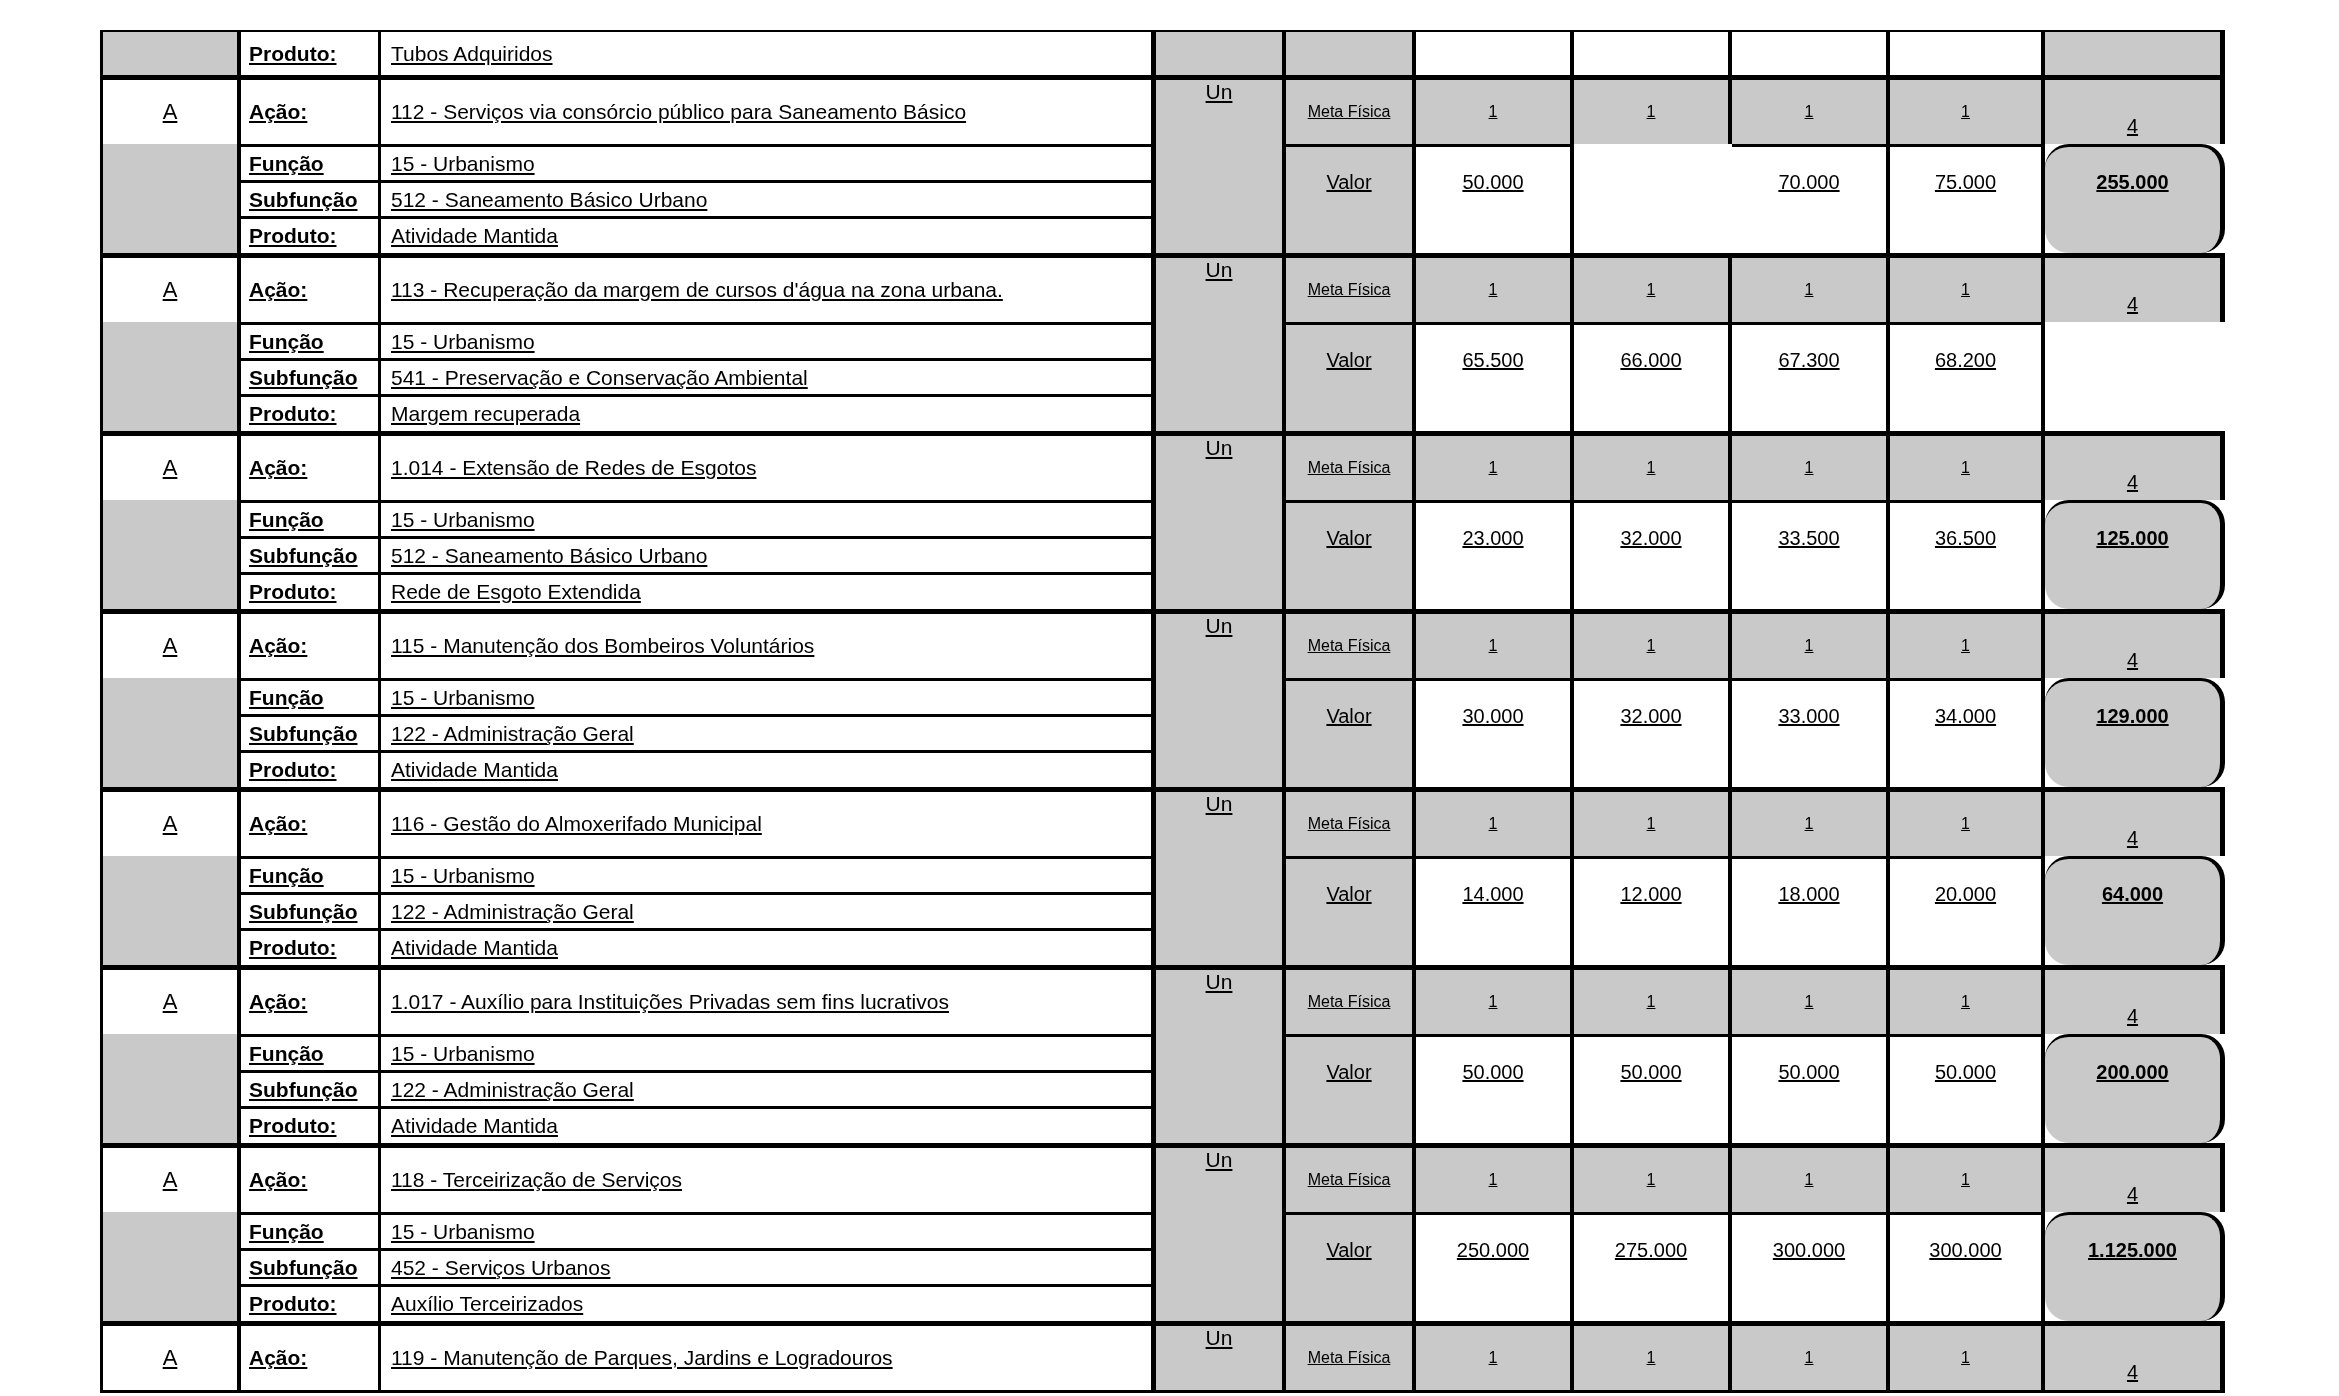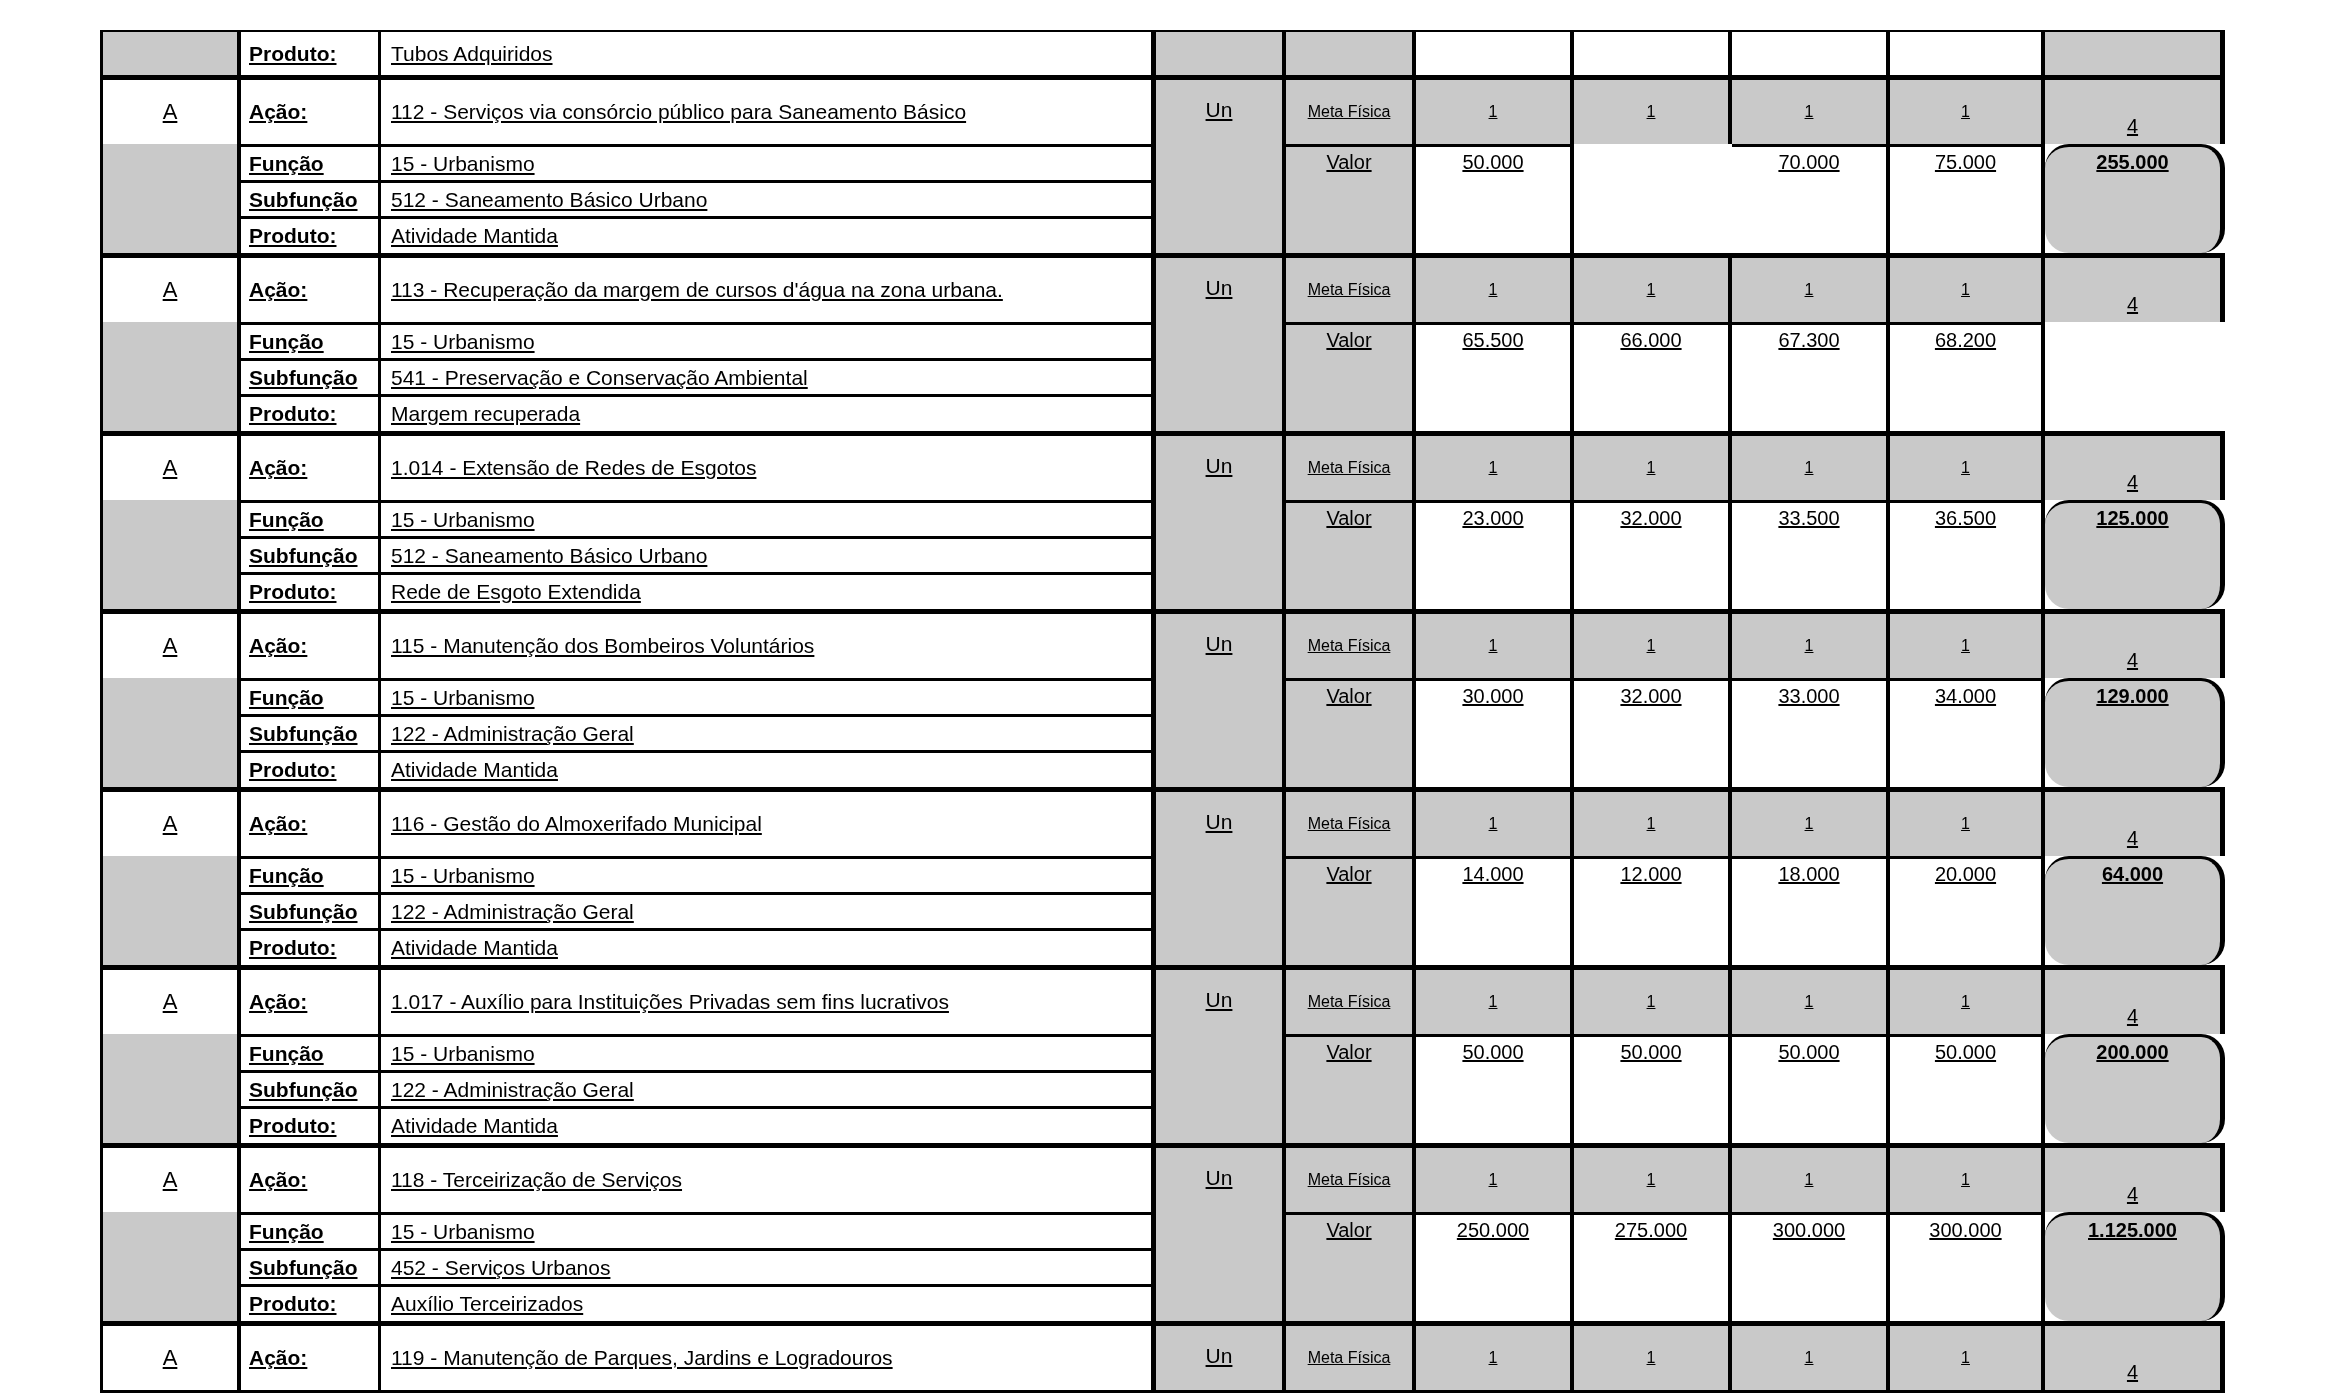--- a/index.html
+++ b/index.html
@@ -32,24 +32,24 @@
   .c10{ grid-column:10; border-right:5px solid #000; }
 
   .r1 { grid-row:1; } .r2 { grid-row:2; } .r3 { grid-row:3; } .r4 { grid-row:4; }
   .r2-5 { grid-row:2/5; } .r1-5 { grid-row:1/5; }
 
   .ht3 { border-top:3px solid #000; }
 
   .lab  { font-weight:bold; padding-left:8px; }
   .des  { padding-left:10px; }
   .ind  { justify-content:center; font-size:22px; }
-  .unc  { justify-content:center; align-items:flex-start; padding-top:18px; }
+  .unc  { justify-content:center; align-items:flex-start; }
   .cen  { justify-content:center; font-size:16px; }
   .totm { justify-content:center; align-items:flex-end; padding-bottom:6px; font-size:20px; }
-  .valr { justify-content:center; align-items:flex-start; padding-top:4px; font-size:20px; }
+  .valr { justify-content:center; align-items:flex-start; padding-top:24px; font-size:20px; }
   .bold { font-weight:bold;border-radius:24px; }
 </style>
 </head>
 <body>
 
 <div class="page">
   <div class="table">
 
     <div class="grid row-top">
       <div class="cell c1 r1 gray"></div>

